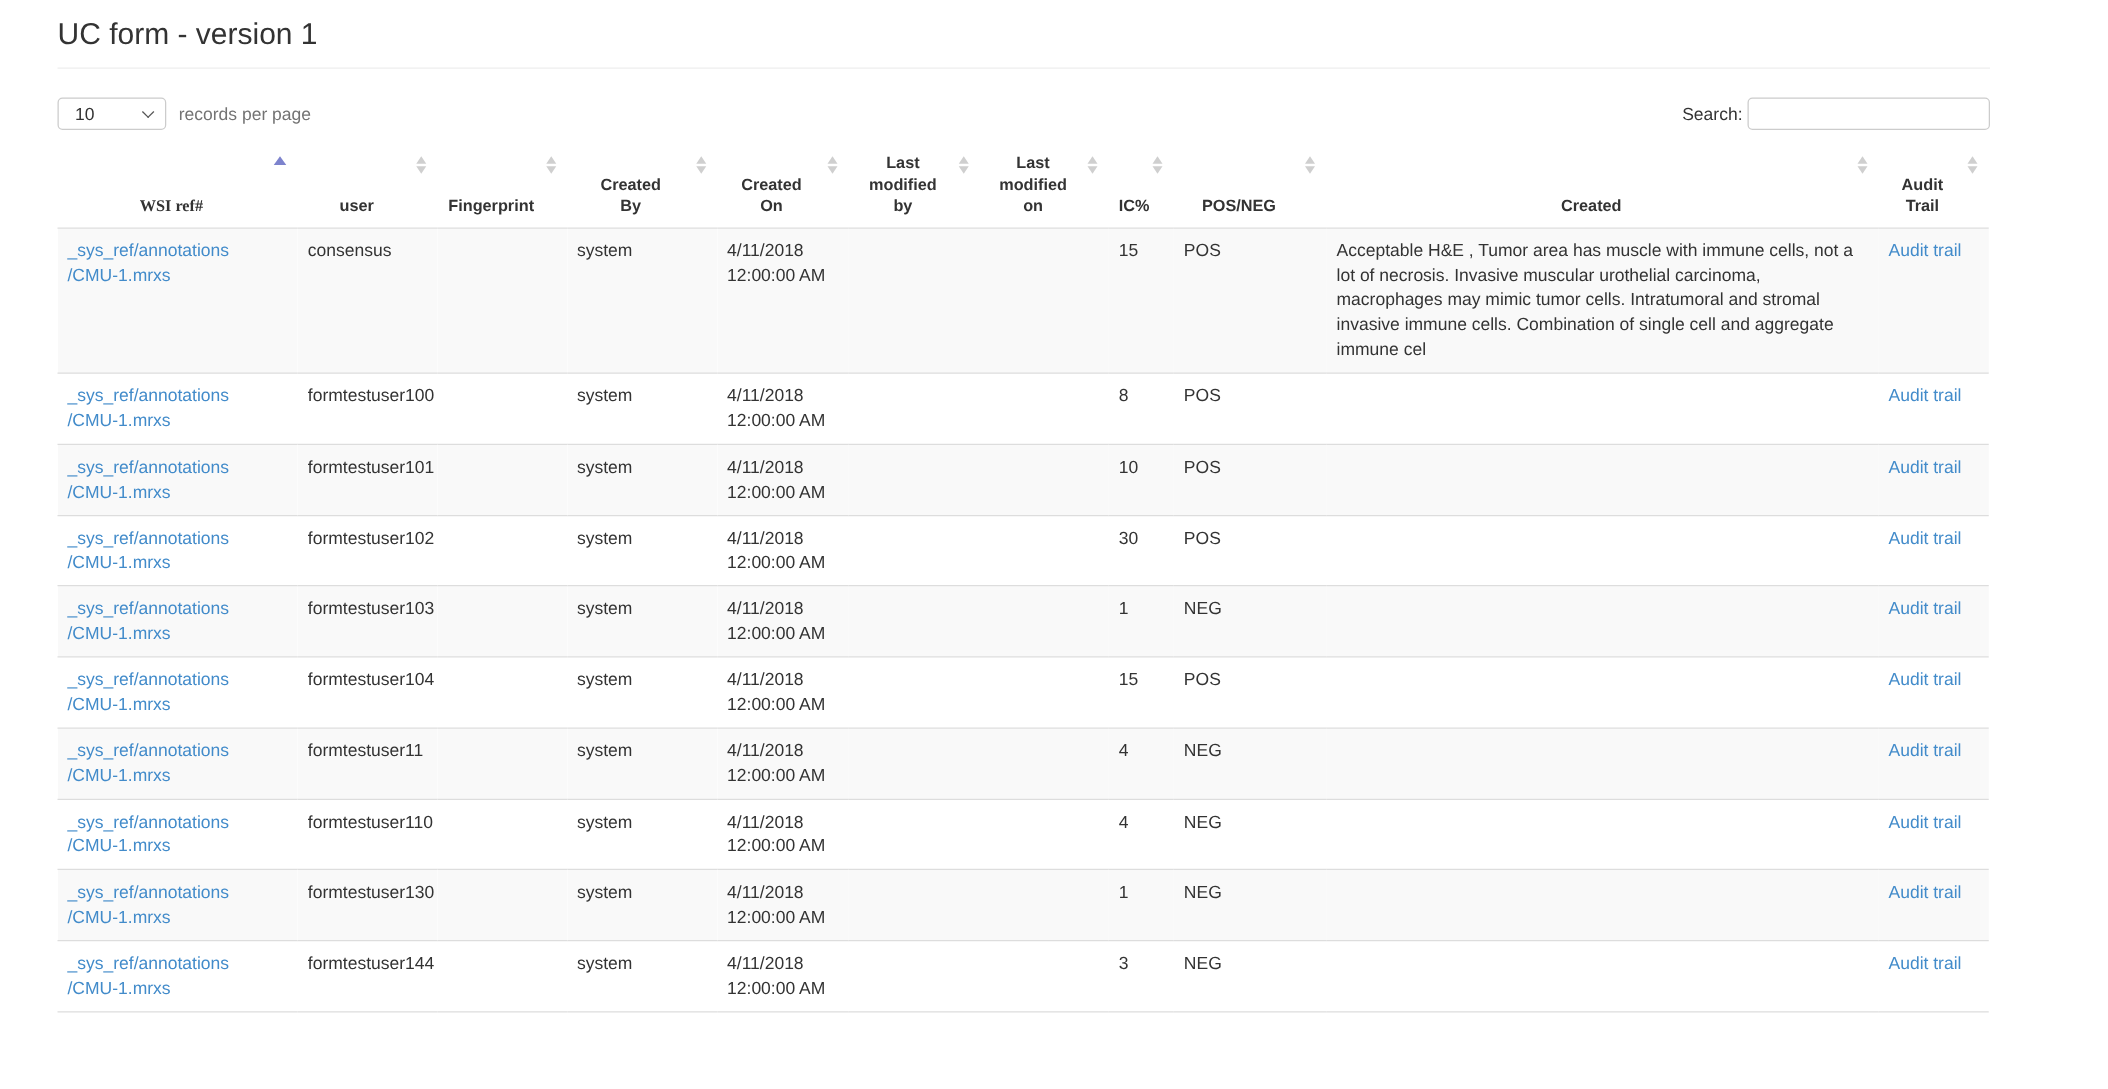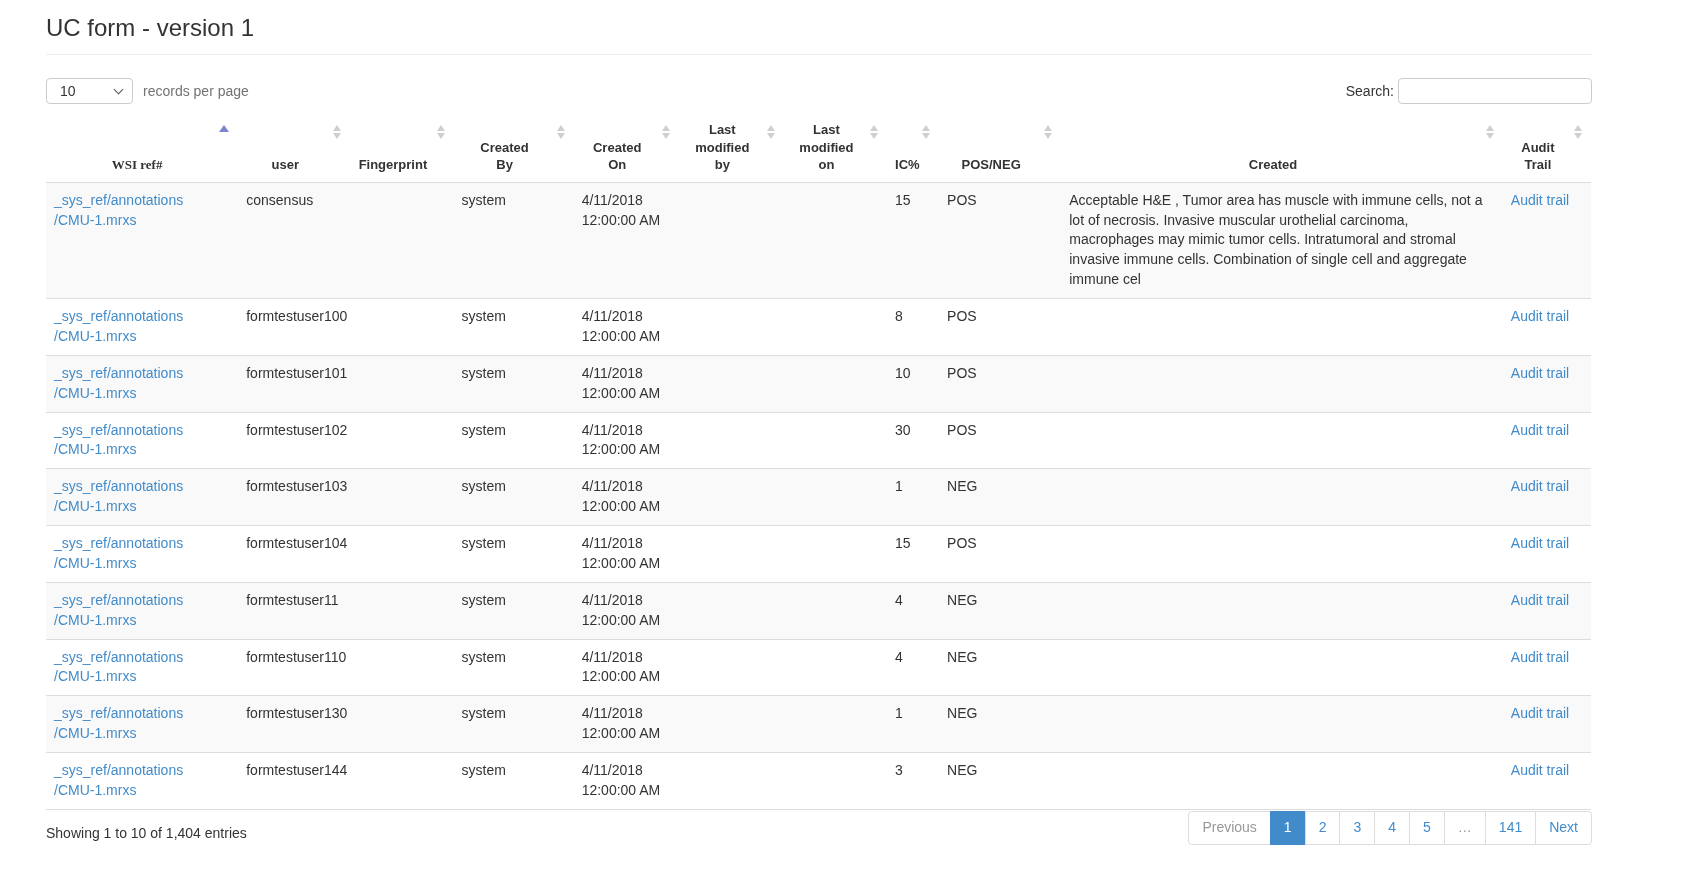--- a/index.html
+++ b/index.html
@@ -325,46 +325,14 @@
       <td></td>
       <td></td>
       <td class="c-ic">3</td>
       <td class="c-pos">NEG</td>
       <td></td>
       <td class="c-audit"><a>Audit trail</a></td>
     </tr>
       </tbody>
   </table>
 
-  <div class="table-footer">
-    <div class="summary">Showing 1 to 10 of 1,404 entries</div>
-    <ul class="pagination">
-        <li class="disabled">
-          <a>Previous</a>
-        </li>
-        <li class="active">
-          <a>1</a>
-        </li>
-        <li class="link">
-          <a>2</a>
-        </li>
-        <li class="link">
-          <a>3</a>
-        </li>
-        <li class="link">
-          <a>4</a>
-        </li>
-        <li class="link">
-          <a>5</a>
-        </li>
-        <li class="ellipsis">
-          <a>…</a>
-        </li>
-        <li class="link">
-          <a>141</a>
-        </li>
-        <li class="link">
-          <a>Next</a>
-        </li>
-      </ul>
-  </div>
 
 </div>
 
 </body></html>

